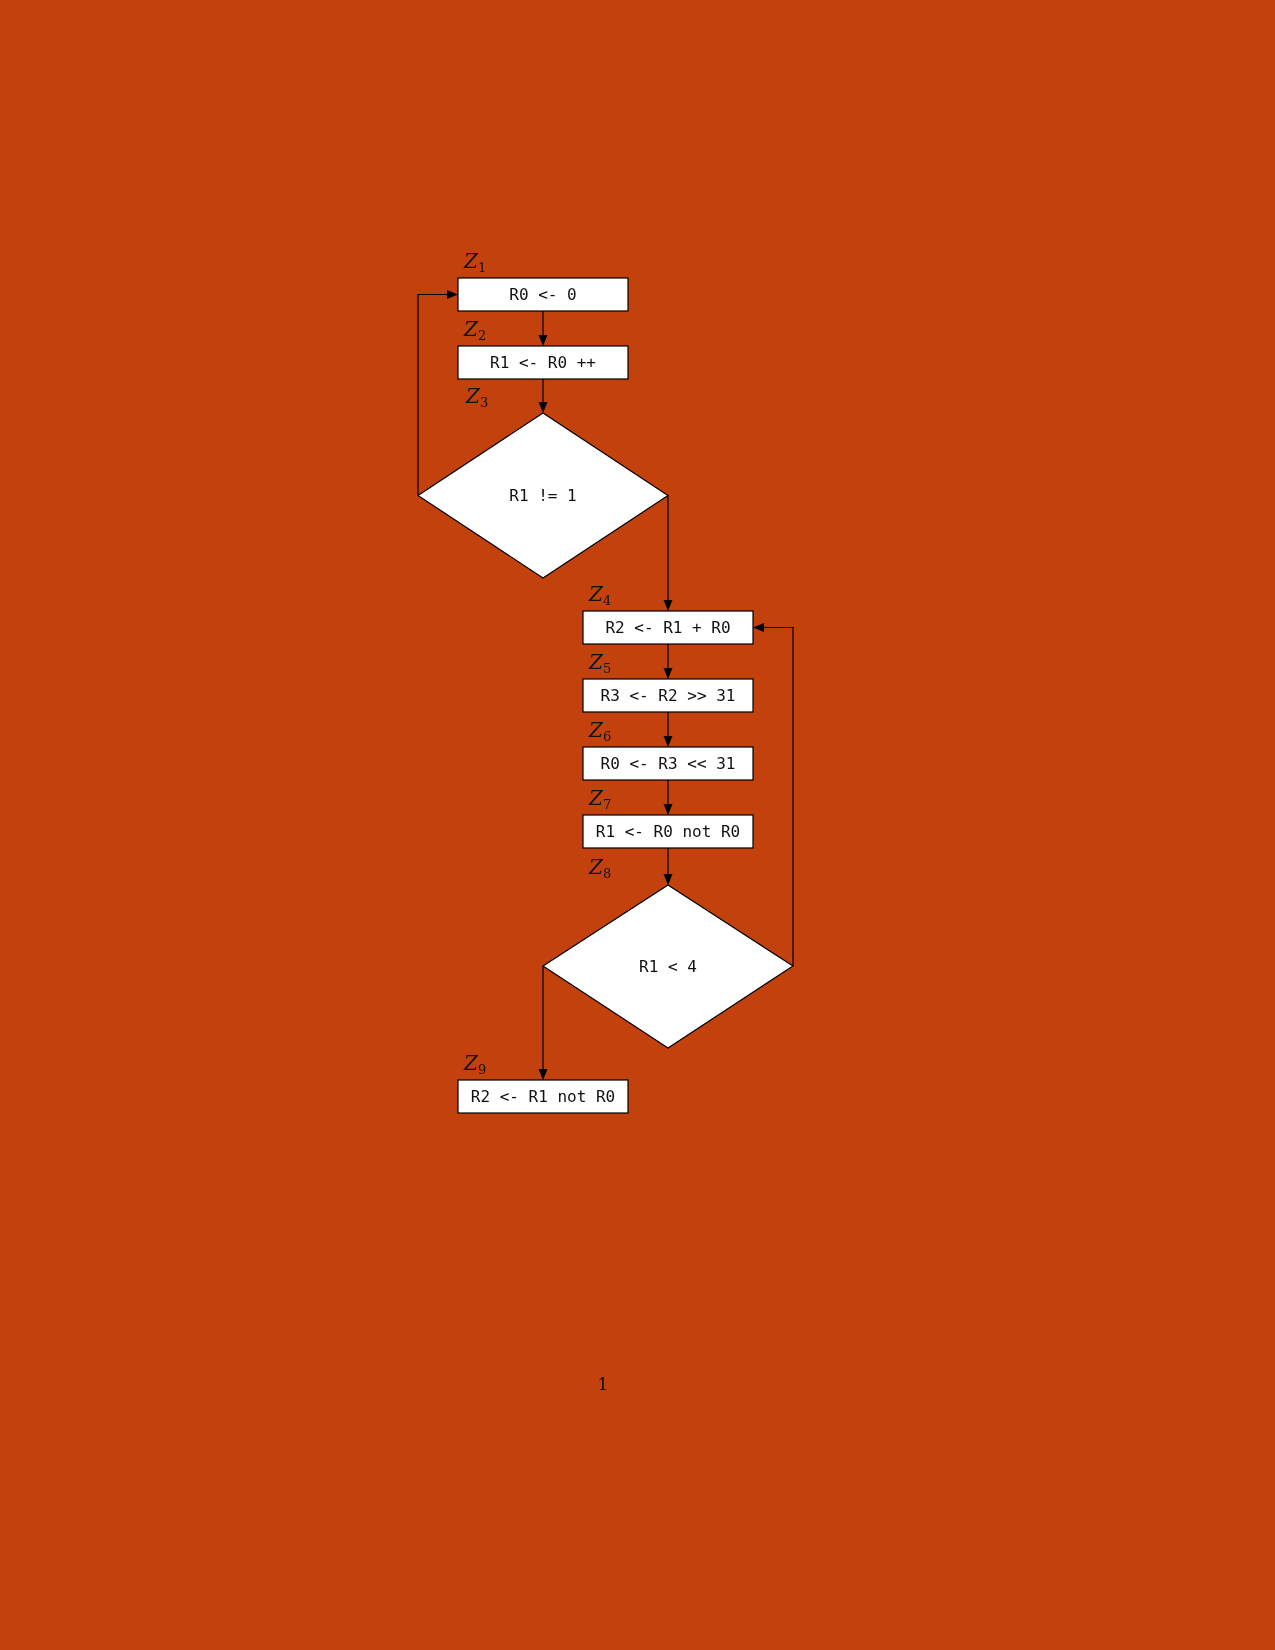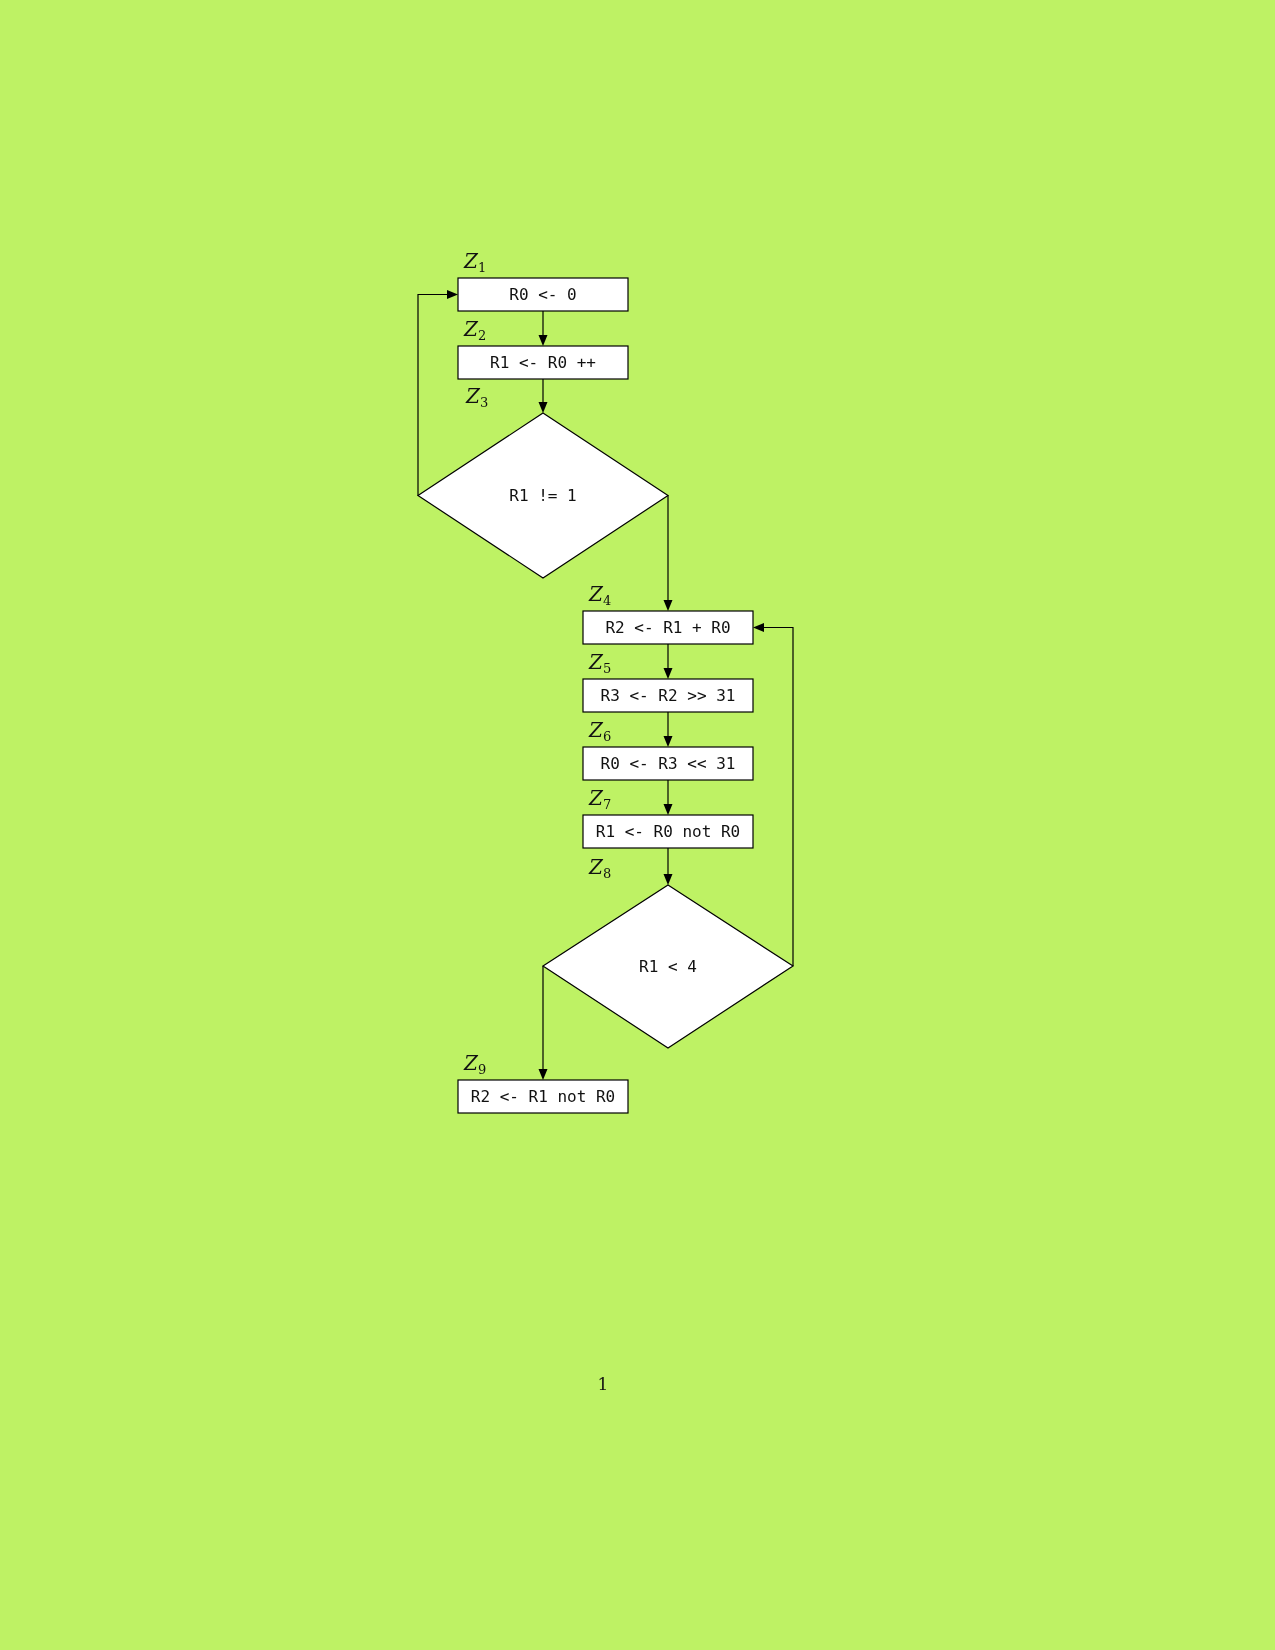--- a/index.html
+++ b/index.html
@@ -4,21 +4,21 @@
 <style>
   html, body {
     margin: 0;
     padding: 0;
     background: #ffffff;
   }
   .page {
     position: relative;
     width: 1275px;
     height: 1650px;
-    background: #bef264;
+    background: #c2410c;
     overflow: hidden;
     font-family: "DejaVu Serif", serif;
   }
   svg.diagram {
     position: absolute;
     top: 0;
     left: 0;
     display: block;
   }
   .shape {

